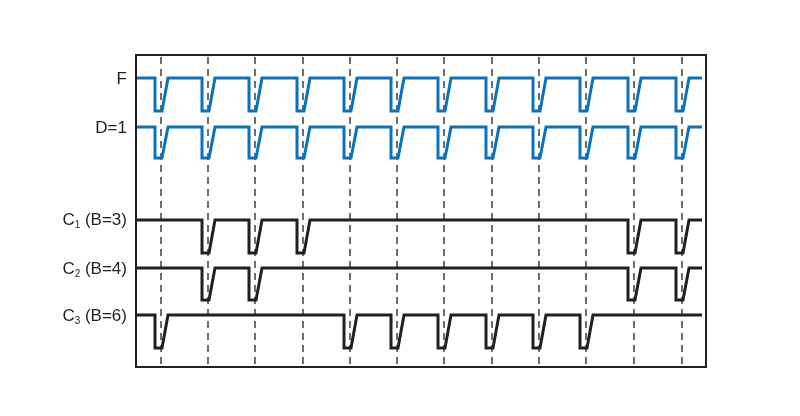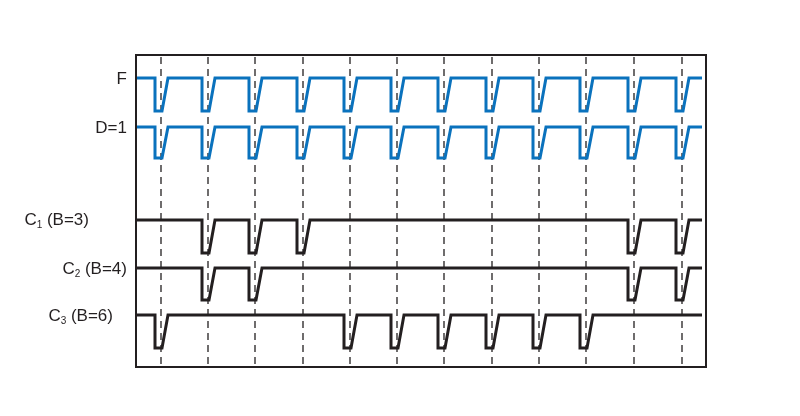--- a/index.html
+++ b/index.html
@@ -36,22 +36,22 @@
     </g>
 </svg>
 
 <div id="labels">
   <div class="label" style="right:673px; top:70px;">
     <span>F</span>
   </div>
   <div class="label" style="right:673px; top:119px;">
     <span>D=1</span>
   </div>
-  <div class="label" style="right:711px; top:211px;margin-left:13px;">
+  <div class="label" style="right:673px; top:211px;margin-left:13px;">
     <span>C</span><sub>1</sub><span> (B=3)</span>
   </div>
   <div class="label" style="right:673px; top:260px;">
     <span>C</span><sub>2</sub><span> (B=4)</span>
   </div>
-  <div class="label" style="right:687px; top:307px;">
+  <div class="label" style="right:673px; top:307px;">
     <span>C</span><sub>3</sub><span> (B=6)</span>
   </div>
 </div>
 
 </body></html>

